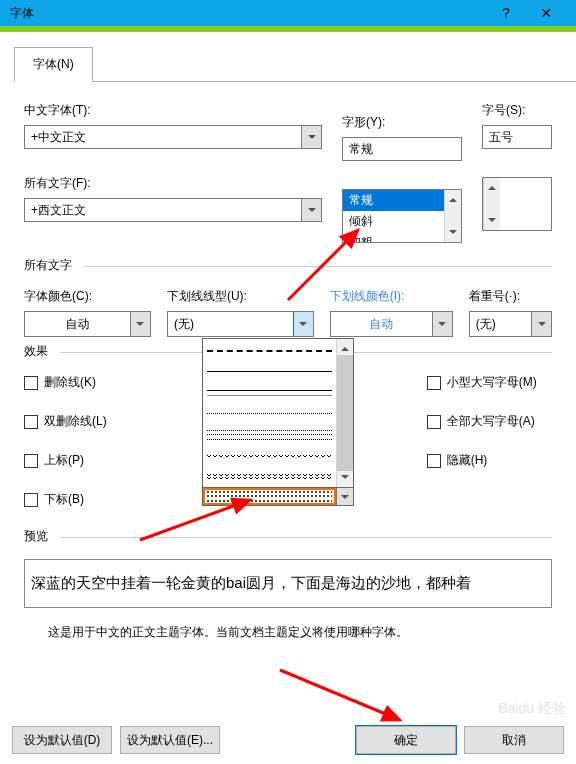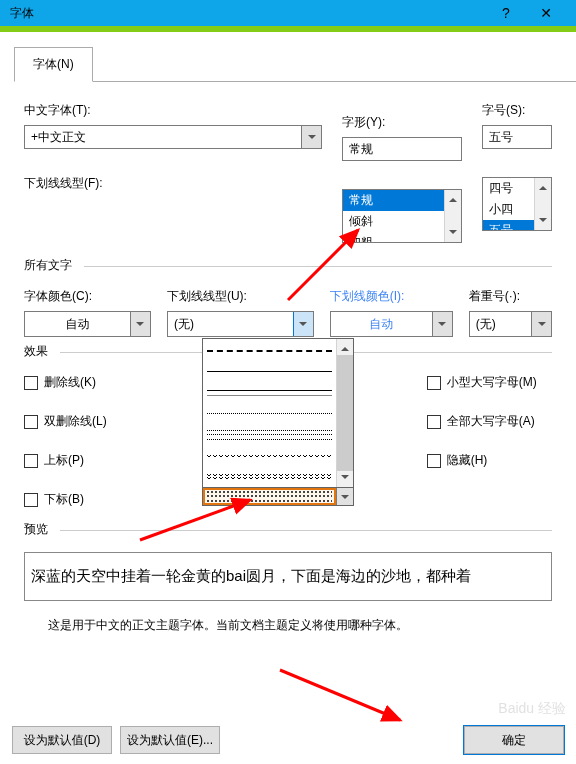--- a/index.html
+++ b/index.html
@@ -122,43 +122,42 @@
     <div class="col col-narrow">
       <label>字号(S):</label>
       <div class="combo">
         <input class="combo-text" value="五号" style="">
       </div>
     </div>
   </div>
 
   <div class="row">
     <div class="col col-wide">
-      <label>下划线线型(F):</label>
+      <label>所有文字(F):</label>
+      <div class="combo">
+        <input class="combo-text" value="+西文正文" style="">
+        <div class="combo-arrow"></div>
+      </div>
     </div>
     <div class="col col-mid">
       <div class="listbox">
         <div class="listbox-items" id="style-items">
             <div class="listbox-item selected">常规</div>
             <div class="listbox-item">倾斜</div>
             <div class="listbox-item">加粗</div>
           </div>
         <div class="listbox-scroll">
           <div class="sb-btn sb-up"></div>
           <div class="sb-track"></div>
           <div class="sb-btn sb-down"></div>
         </div>
       </div>
     </div>
     <div class="col col-narrow">
       <div class="listbox">
-        <div class="listbox-items" id="size-items">
-            <div class="listbox-item">四号</div>
-            <div class="listbox-item">小四</div>
-            <div class="listbox-item selected">五号</div>
-          </div>
         <div class="listbox-scroll">
           <div class="sb-btn sb-up"></div>
           <div class="sb-track"></div>
           <div class="sb-btn sb-down"></div>
         </div>
       </div>
     </div>
   </div>
 
   <div class="group-label">所有文字</div>
@@ -224,21 +223,21 @@
           <span class="cb-box"></span>
           <span>全部大写字母(A)</span>
         </label>
         <label class="checkbox">
           <span class="cb-box"></span>
           <span>隐藏(H)</span>
         </label>
       </div>
   </div>
 
-  <div class="group-label short" style="margin-top:7px">预览</div>
+  <div class="group-label short" style="margin-top:14px">预览</div>
 
   <div class="preview-box">深蓝的天空中挂着一轮金黄的bai圆月，下面是海边的沙地，都种着</div>
   <div class="preview-note">这是用于中文的正文主题字体。当前文档主题定义将使用哪种字体。</div>
 
 </div>
 
 <div class="dropdown-panel">
   <div class="dd-list">
     <div class="dd-items">
       <div class="dd-item">
@@ -308,13 +307,14 @@
   <line x1="10" y1="10" x2="130" y2="60" stroke="#ff0000" stroke-width="3" marker-end="url(#ah3)"></line>
 </svg>
 
 <div class="watermark">Baidu 经验</div>
 
 <div class="footer">
   <button class="btn">设为默认值(D)</button>
   <button class="btn">设为默认值(E)...</button>
   <div class="footer-spacer"></div>
   <button class="btn btn-primary">确定</button>
+  <button class="btn">取消</button>
 </div>
 
 </body></html>

